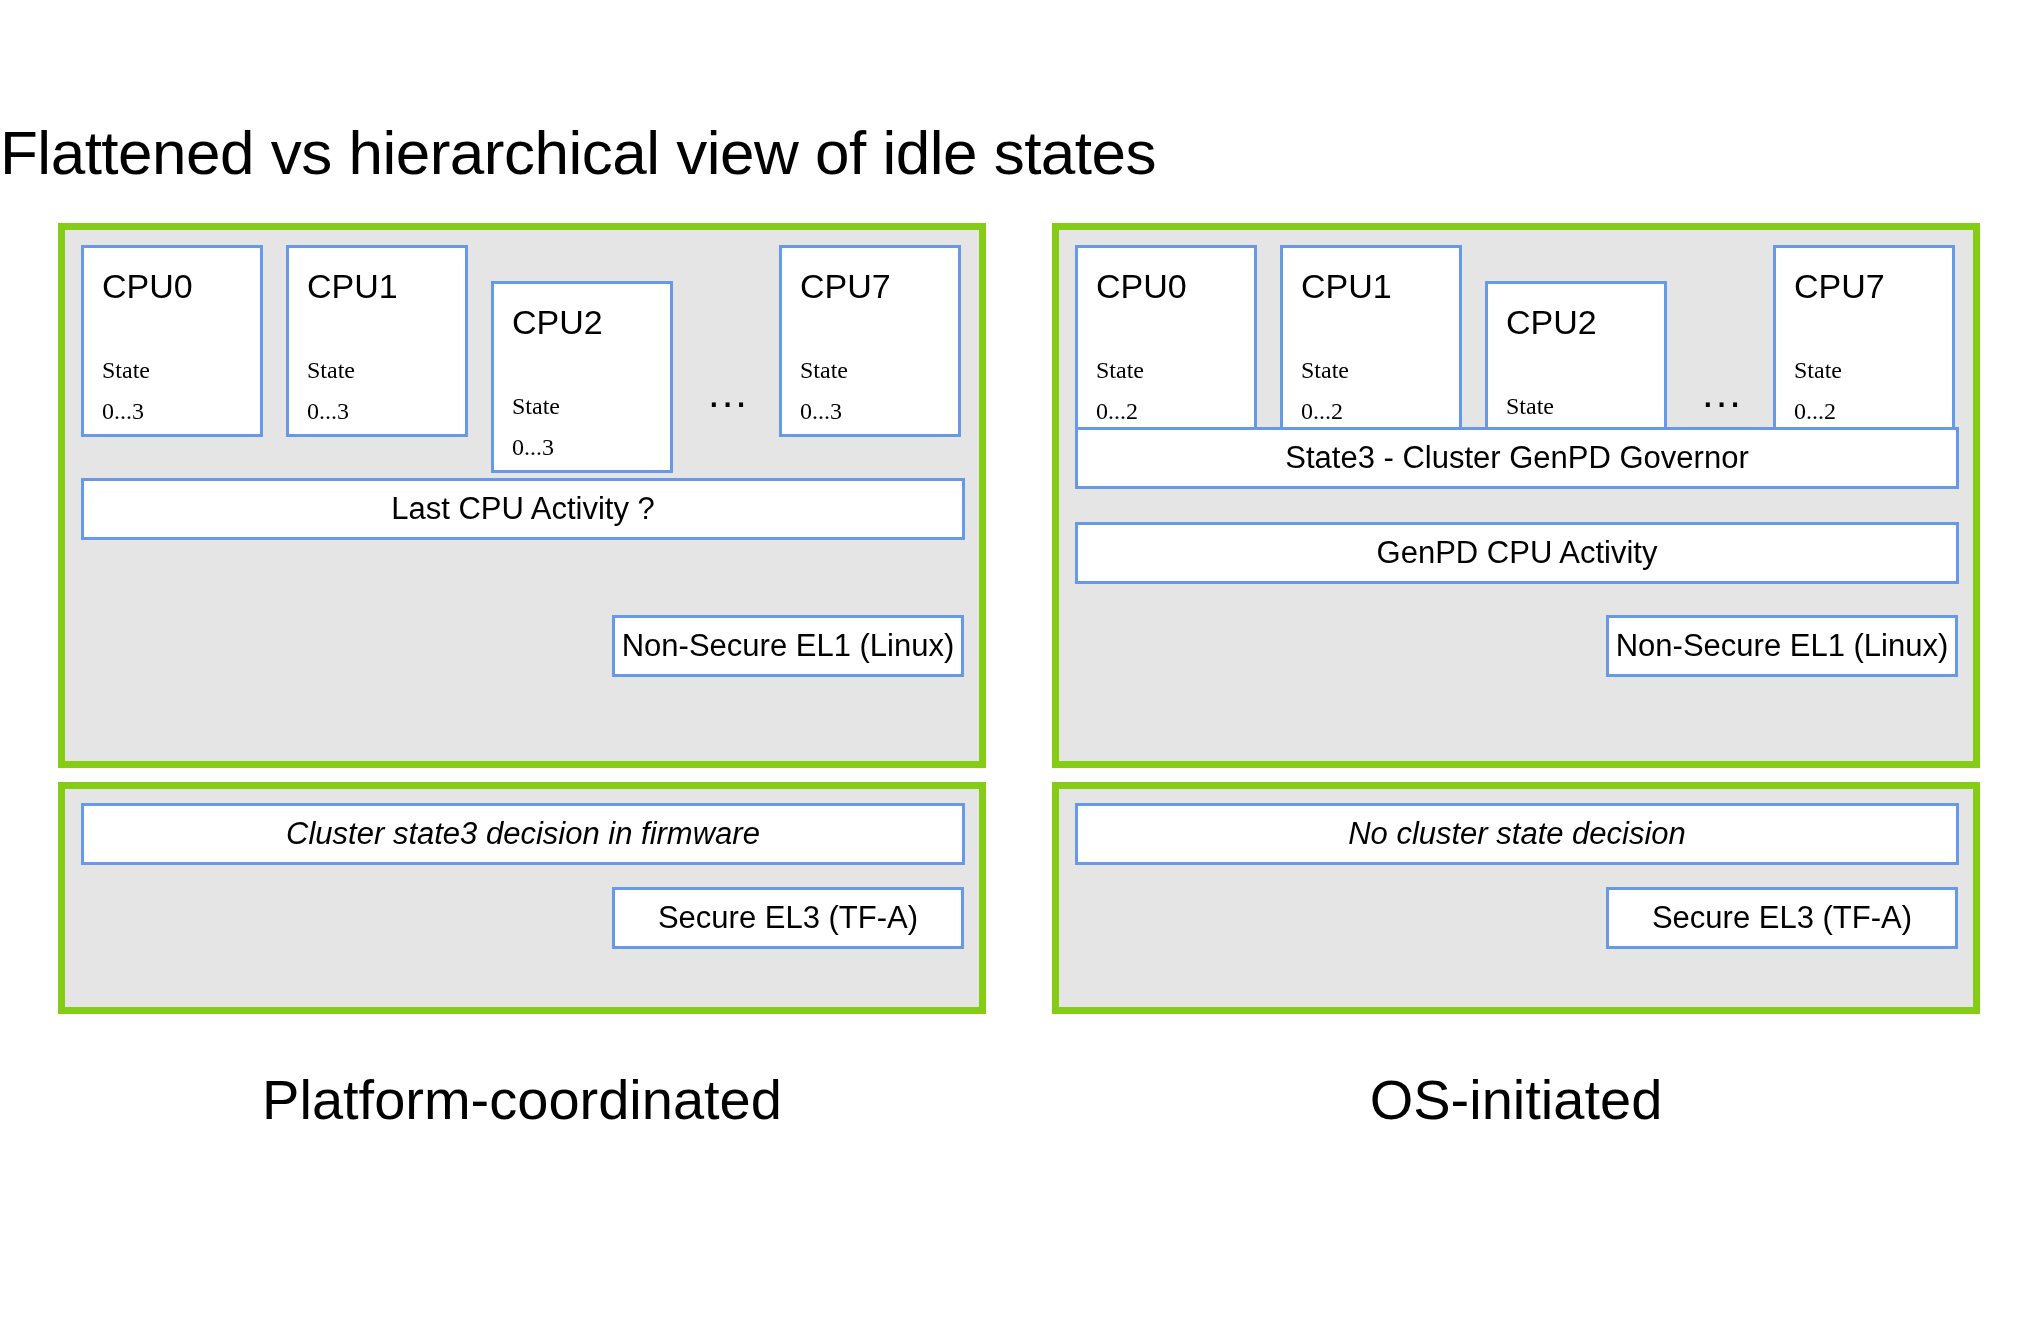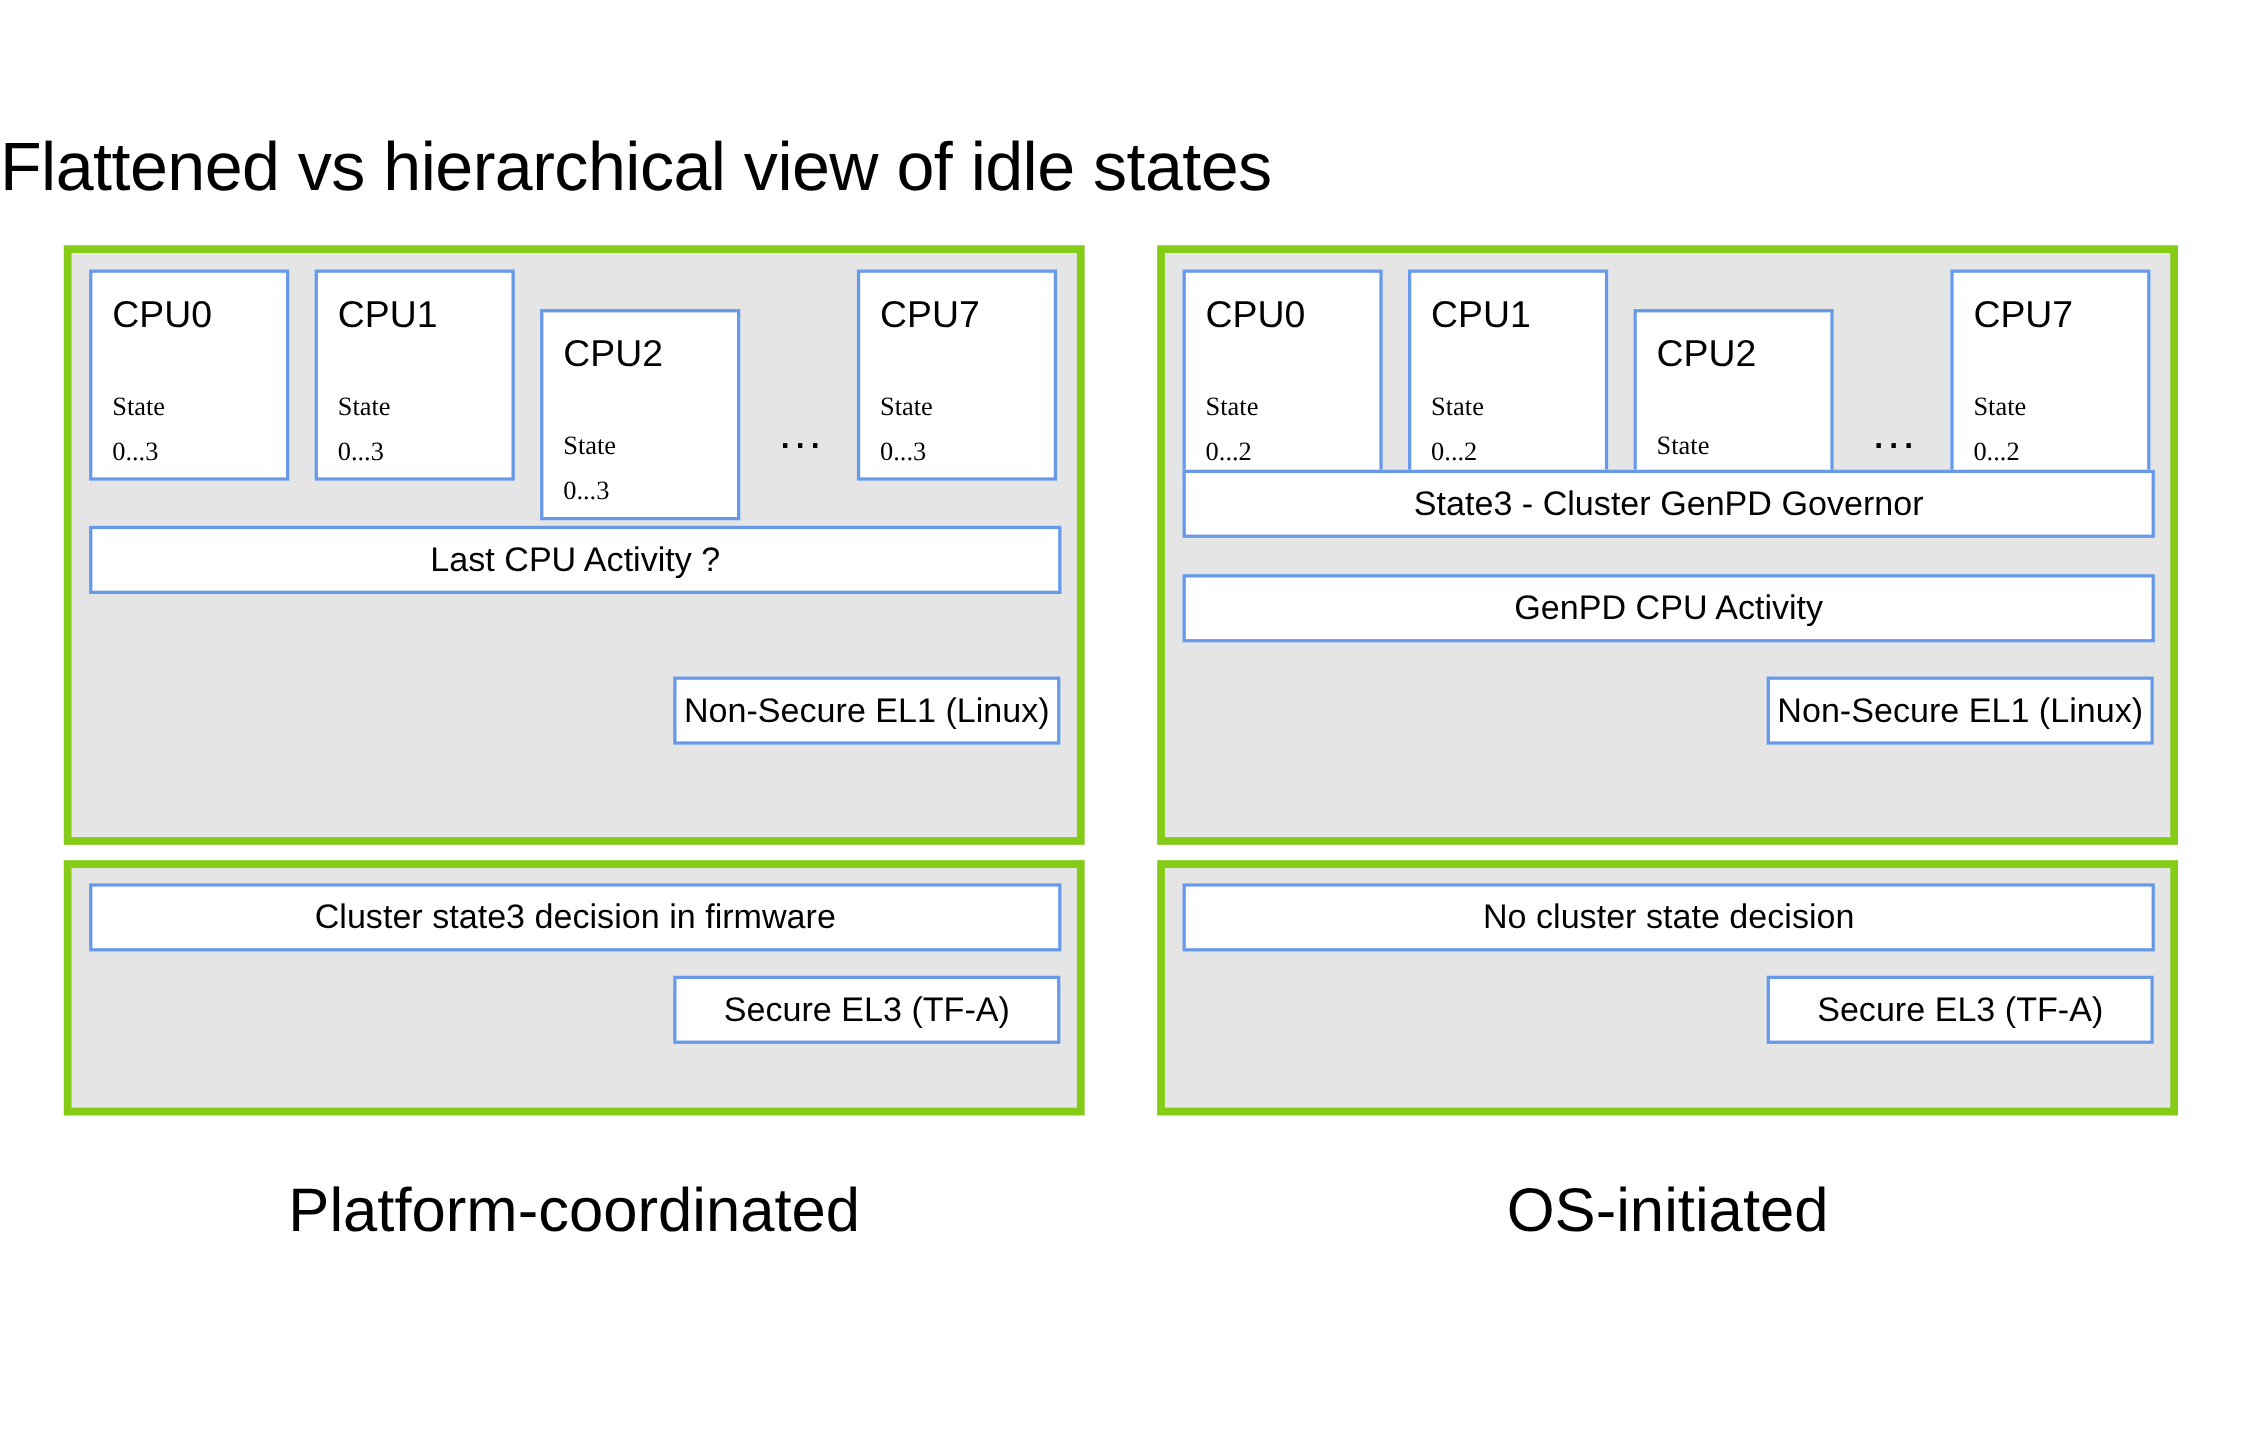--- a/index.html
+++ b/index.html
@@ -154,20 +154,21 @@
     top: 98px;
   }
 
   
   .bar.fw-decision {
     position: absolute;
     left: 16px;
     top: 14px;
     width: 884px;
     height: 62px;
+    font-style: italic;
   }
 
   
   .caption {
     position: absolute;
     top: 1022px;
     width: 928px;
     text-align: center;
     font-size: 56px;
     line-height: 66px;

